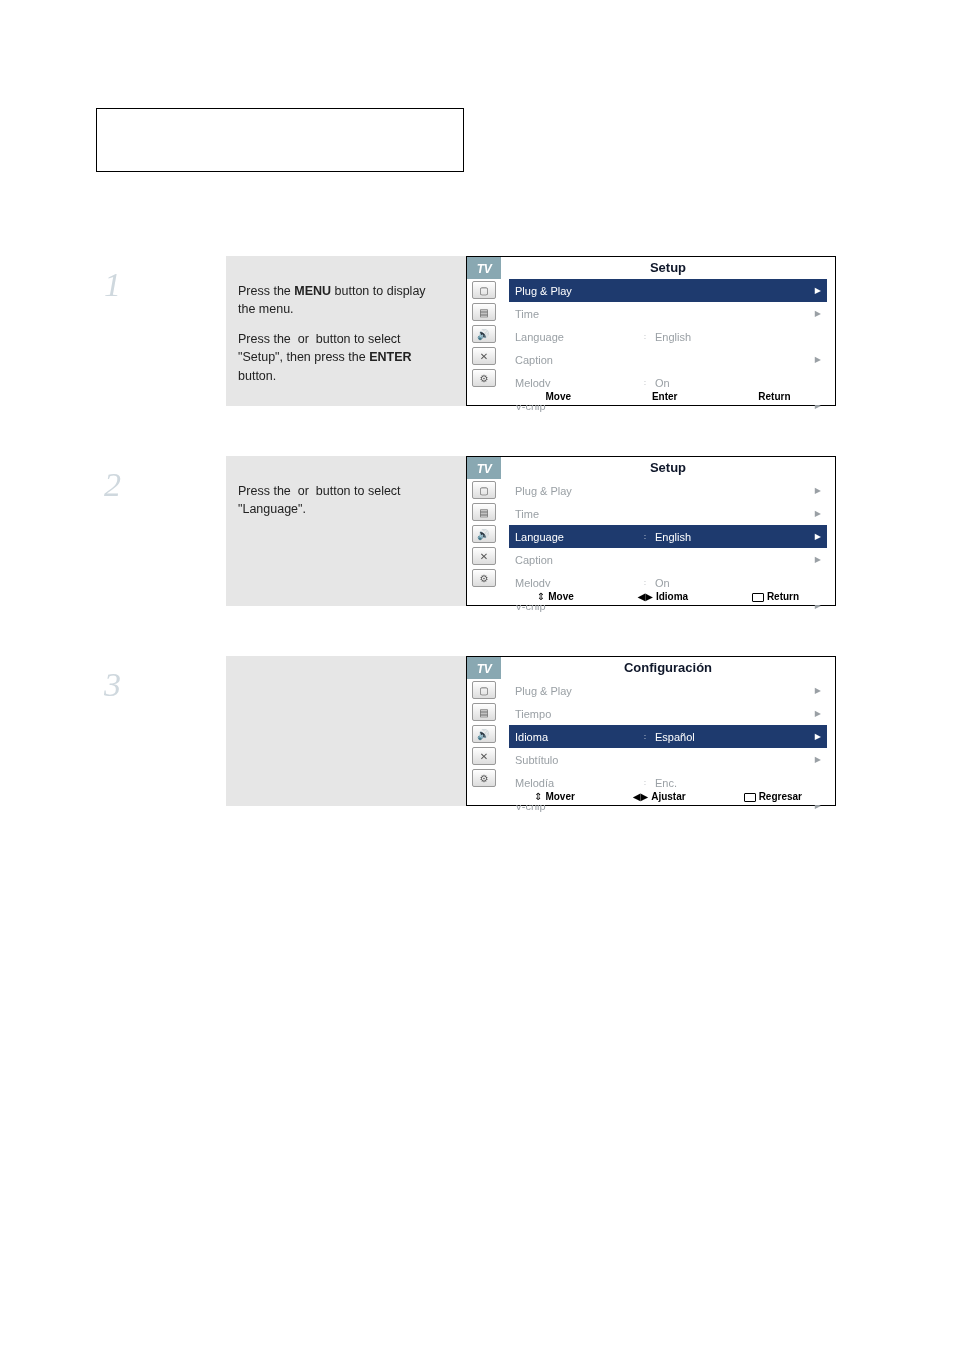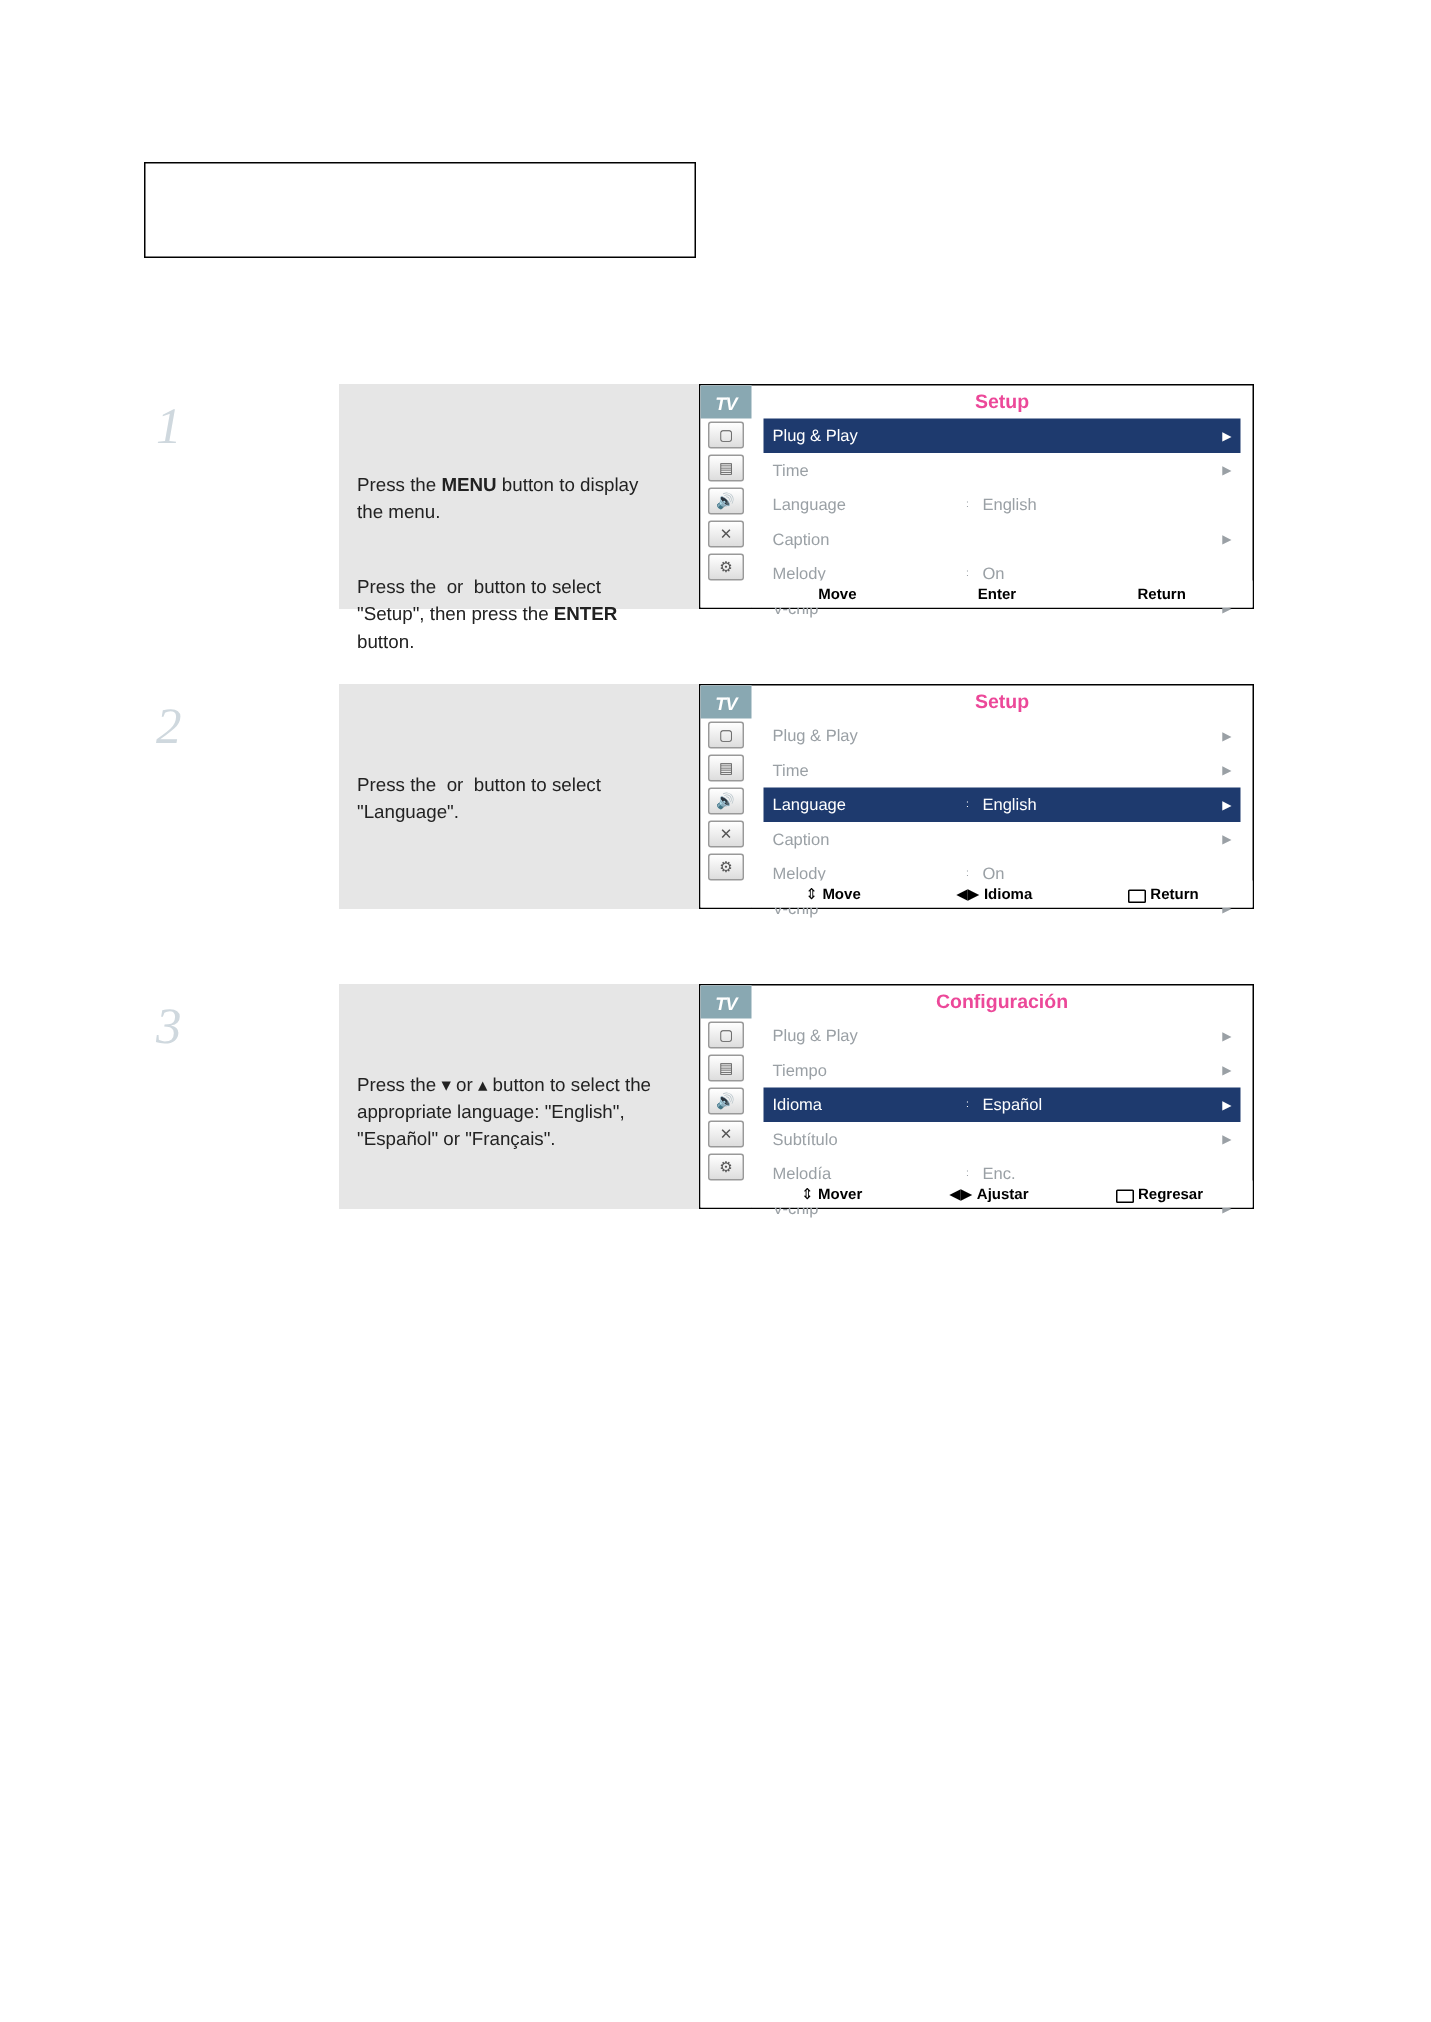--- a/index.html
+++ b/index.html
@@ -42,21 +42,21 @@
 
   .instructions {
     position: absolute;
     left: 12px;
     top: 26px;
     width: 200px;
     font-size: 12.5px;
     line-height: 1.45;
     color: #222;
   }
-  .instructions p { margin-bottom: 12px; margin-top: 32px; }
+  .instructions p { margin-bottom: 12px; }
   .instructions b { font-weight: bold; }
 
   
   .osd {
     position: absolute;
     right: 0;
     top: 0;
     width: 370px;
     height: 150px;
     background: #fff;
@@ -100,21 +100,21 @@
   .osd-main {
     flex: 1;
     position: relative;
   }
   .osd-title {
     height: 22px;
     text-align: center;
     font-weight: bold;
     font-size: 13px;
     line-height: 22px;
-    color: #ec4899;
+    color: #0f172a;
   }
   .osd-list {
     padding: 0 8px;
   }
   .osd-row {
     display: flex;
     height: 23px;
     align-items: center;
     font-size: 11px;
     color: #9aa0a5;
@@ -320,23 +320,20 @@
             <span>Return</span>
           </span>
         </div>
       </div>
     </div>
 </div>
 
 <div class="panel panel3">
   <div class="step-num">3</div>
   <div class="instructions">
-    <p>
-      <span>Press the </span><span class="iconspan">▾</span><span> or </span><span class="iconspan">▴</span><span> button to select the appropriate language: "English", "Español" or "Français".</span>
-    </p>
   </div>
   <div class="osd">
       <div class="osd-sidebar">
         <div class="cell tv">TV</div>
         <div class="cell ">
           <div class="icon-box">▢</div>
         </div>
         <div class="cell ">
           <div class="icon-box">▤</div>
         </div>

